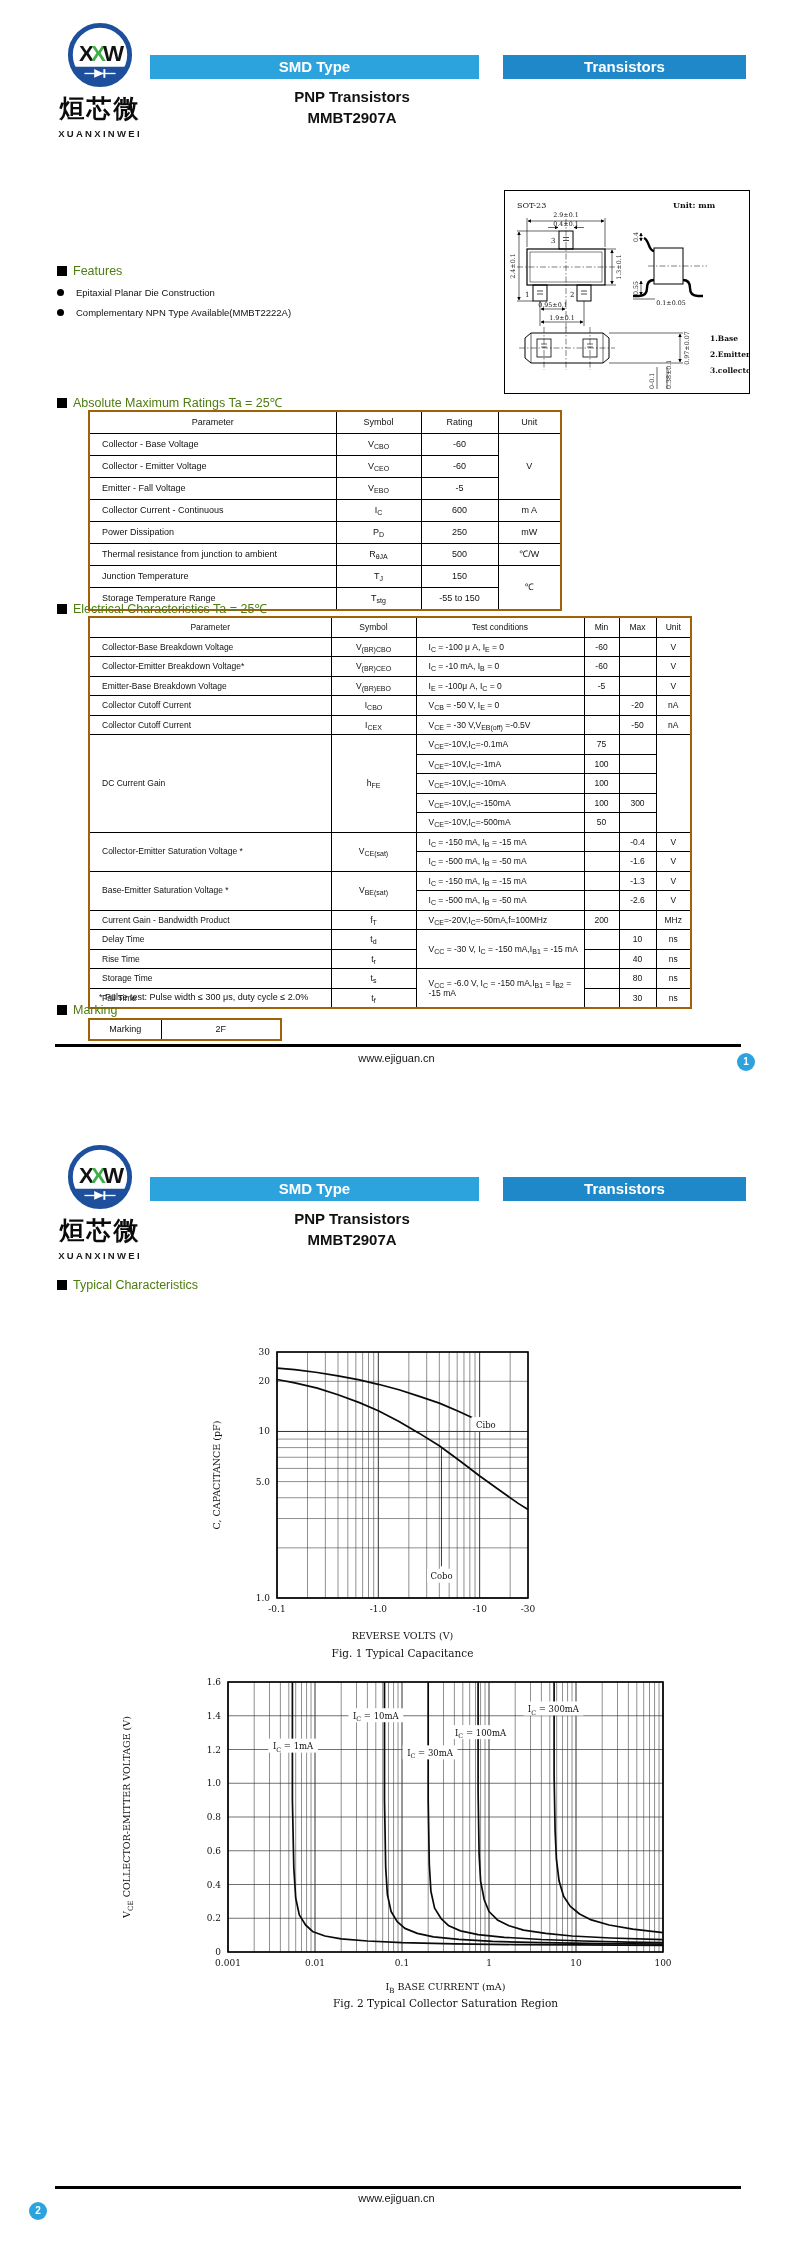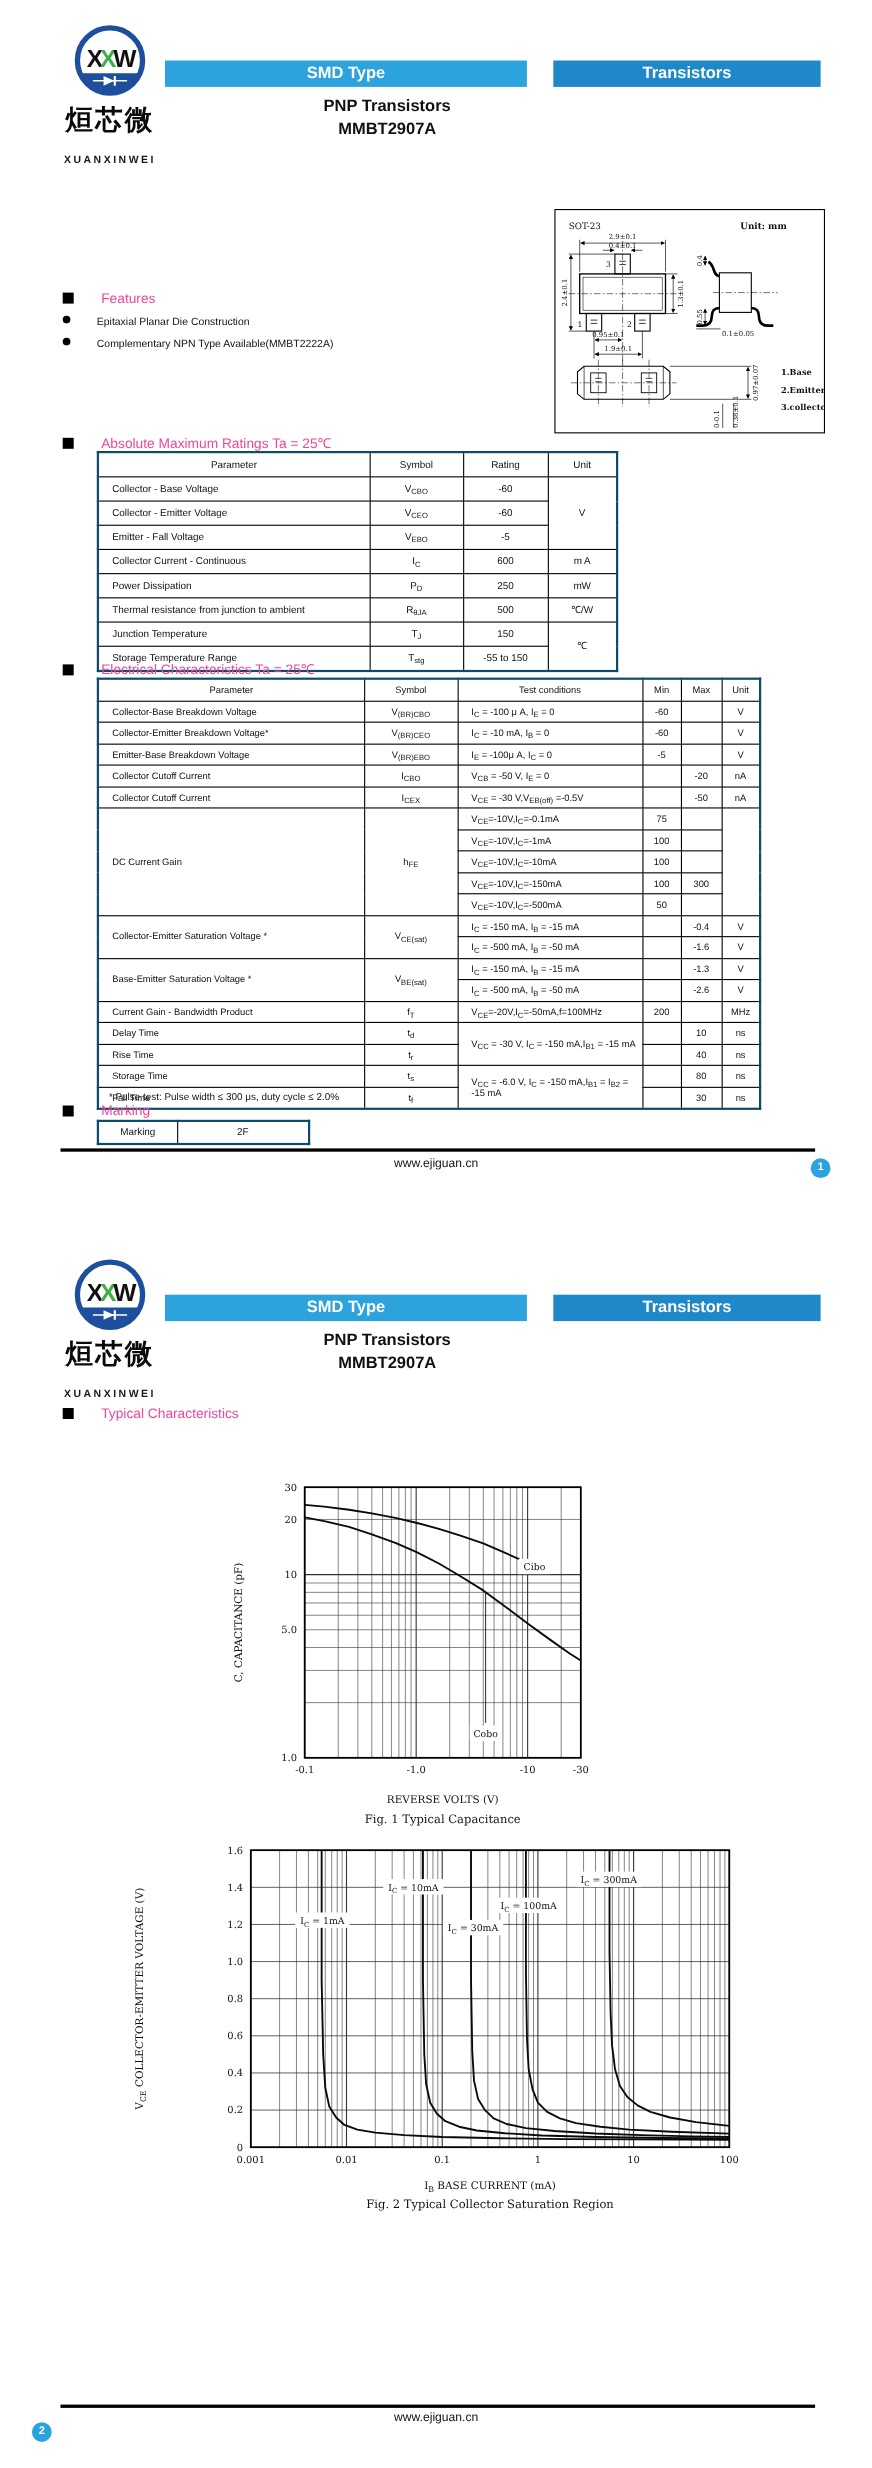--- a/index.html
+++ b/index.html
@@ -3,30 +3,30 @@
 <meta charset="utf-8">
 <style>
   html,body{margin:0;padding:0}
   body{width:793px;height:2244px;background:#fff;position:relative;font-family:"Liberation Sans",sans-serif;color:#111;overflow:hidden}
   .page{position:absolute;left:0;width:793px;height:1122px;background:#fff;overflow:hidden}
   #page1{top:0}
   #page2{top:1122px}
   .ab{position:absolute}
   .logo{left:52px;top:22px;width:96px;text-align:center}
   .logo-cn{font-size:25px;font-weight:bold;letter-spacing:2px;line-height:1.15;color:#0a0a0a;font-family:Liberation Sans, sans-serif}
-  .logo-en{font-size:9.5px;letter-spacing:2.3px;color:#1a1a1a;margin-top:16px;font-weight:bold}
+  .logo-en{font-size:9.5px;letter-spacing:2.3px;color:#1a1a1a;margin-top:5px;font-weight:bold}
   .banner{height:24px;color:#fff;font-size:15px;font-weight:bold;text-align:center;line-height:24px}
   .b-left{left:150px;top:55px;width:329px}
   .b-right{left:503px;top:55px;width:243px}
   .titleblk{left:150px;top:86px;width:404px;text-align:center;font-weight:bold;font-size:15px;line-height:21px}
-  .sect{display:flex;align-items:center;gap:25px;font-size:12.5px;color:#ec4899}
+  .sect{display:flex;align-items:center;gap:6px;font-size:12.5px;color:#4d7c0f}
   .sq{width:10px;height:10px;background:#000;flex:none}
-  .feat{display:flex;gap:24px;font-size:9.5px}
+  .feat{display:flex;align-items:center;gap:12px;font-size:9.5px}
   .dot{width:7px;height:7px;border-radius:50%;background:#000;flex:none}
-  table.dt{border-collapse:collapse;border:2px solid #0c4a6e;table-layout:fixed;background:#fff}
+  table.dt{border-collapse:collapse;border:2px solid #a16207;table-layout:fixed;background:#fff}
   .dt td,.dt th{border:1px solid #000;font-size:8.5px;font-weight:normal;text-align:center;padding:1px 3px;line-height:1.2;overflow:hidden;color:#111}
   .dt td.l{text-align:left;padding-left:12px}
   .t-abs td,.t-abs th{height:19px;font-size:9px}
   .t-ec td,.t-ec th{height:16.5px}
   .t-mark td{height:17px;font-size:9px}
   sub{font-size:7px;vertical-align:-2px;line-height:0}
   .note{font-size:9px}
   .hline{background:#000;height:3px}
   .furl{width:793px;text-align:center;font-size:11px}
   .badge{width:18px;height:18px;border-radius:50%;color:#fff;font-size:10px;font-weight:bold;text-align:center;line-height:18px}

